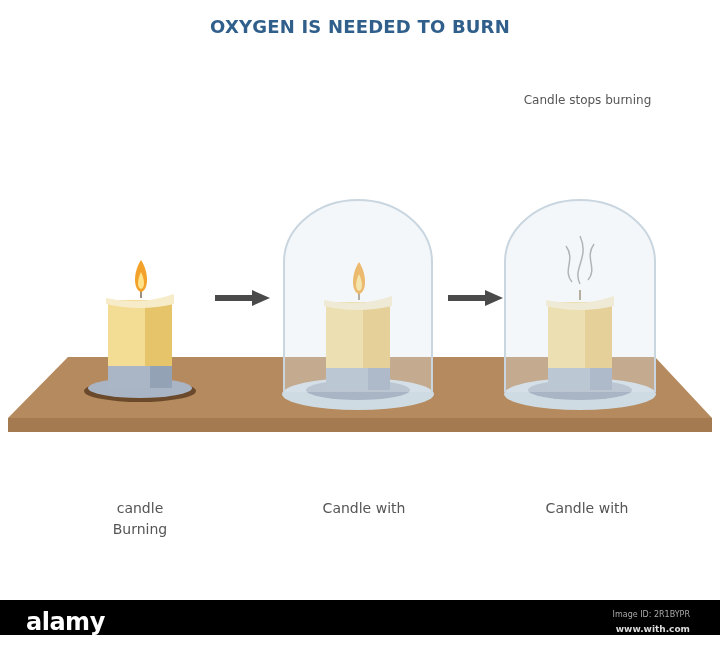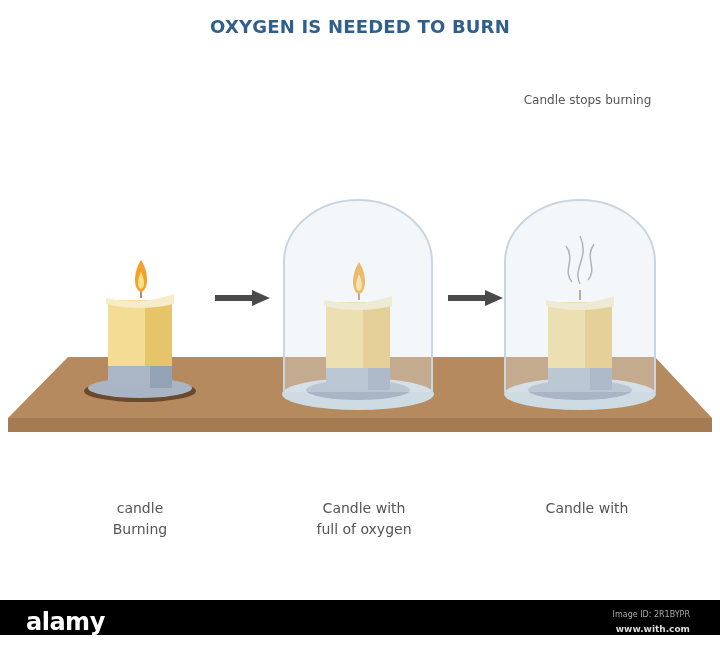--- a/index.html
+++ b/index.html
@@ -90,21 +90,20 @@
     </g>
   </g>
 </svg>
 
 <div class="caption" style="left:50px;">
   <div>candle</div>
   <div>Burning</div>
 </div>
 <div class="caption" style="left:274px;">
   <div>Candle with</div>
-  <div>full of oxygen</div>
 </div>
 <div class="caption" style="left:497px;">
   <div>Candle with</div>
 </div>
 
 <div class="footer">
   <div class="logo">alamy</div>
   <div class="imgid">Image ID: 2R1BYPR</div>
   <div class="site">www.with.com</div>
 </div>

